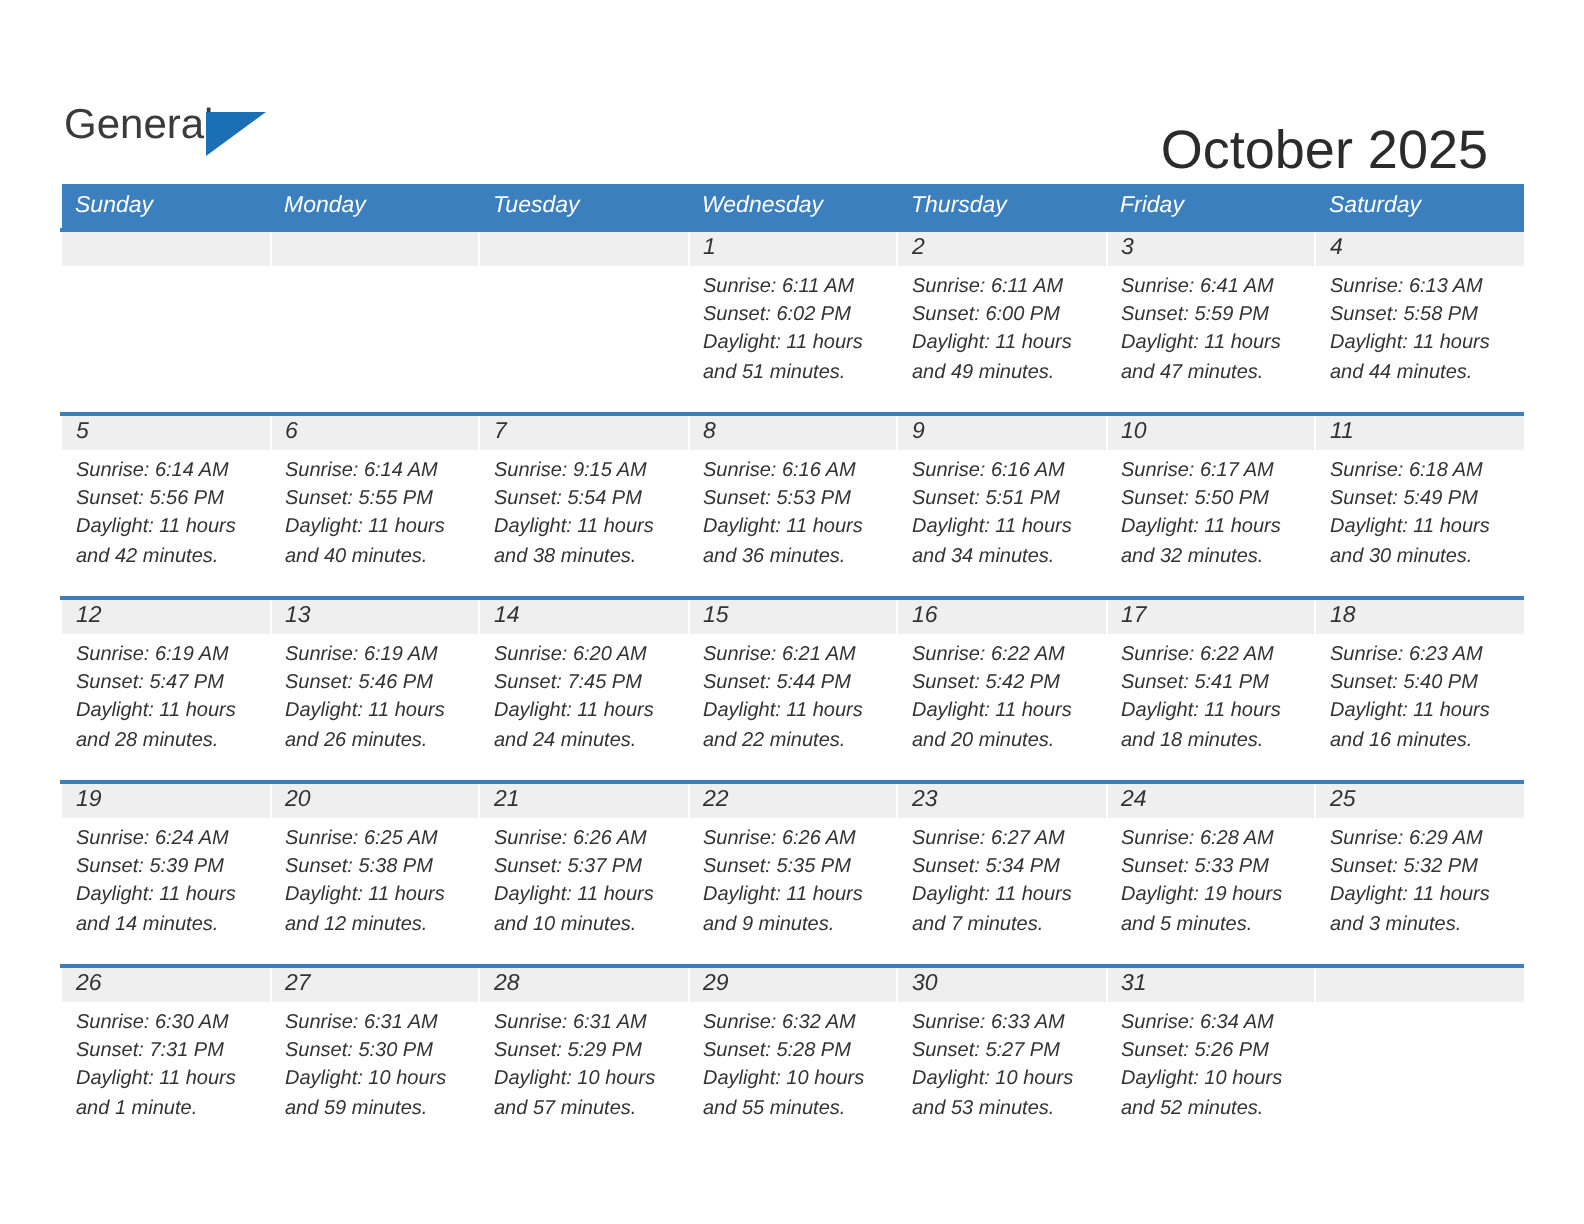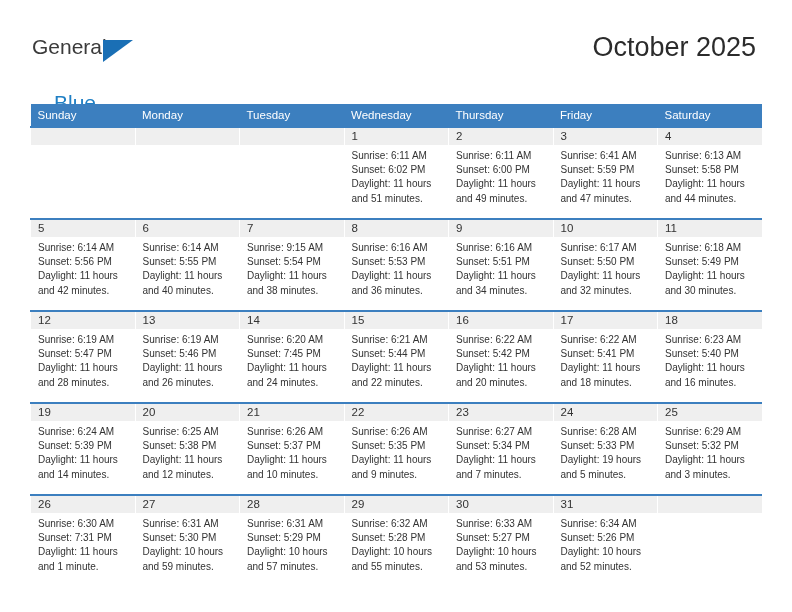--- a/index.html
+++ b/index.html
@@ -18,21 +18,21 @@
     position: relative;
     width: 792px;
     height: 612px;
     box-sizing: border-box;
   }
 
   
   .header {
     position: absolute;
     left: 0;
-    top: 1px;
+    top: 17px;
     width: 792px;
     height: 104px;
   }
   .logo {
     position: absolute;
     left: 32px;
     top: 34px;
     width: 120px;
     height: 48px;
   }
@@ -71,38 +71,39 @@
     right: 36px;
     top: 30px;
     text-align: right;
   }
   .cal-title {
     font-size: 27px;
     color: #2b2b2b;
     line-height: 32px;
     white-space: nowrap;
     font-weight: normal;
-    margin: 0;
+    margin: 12px;
   }
   .cal-subtitle {
     font-size: 14.5px;
     color: #2b2b2b;
     line-height: 20px;
     margin-top: 6px;
     white-space: nowrap;
   }
 
   
   .calendar {
     position: absolute;
     left: 30px;
-    top: 104px;
+    top: 92px;
     width: 732px;
     border-collapse: collapse;
     table-layout: fixed;
+    font-style: italic;
   }
   .calendar th {
     background: #3c7fbf;
     color: #ffffff;
     font-size: 11.5px;
     font-weight: normal;
     text-align: left;
     padding: 5px 0 5px 7px;
     height: 19px;
     box-sizing: border-box;

